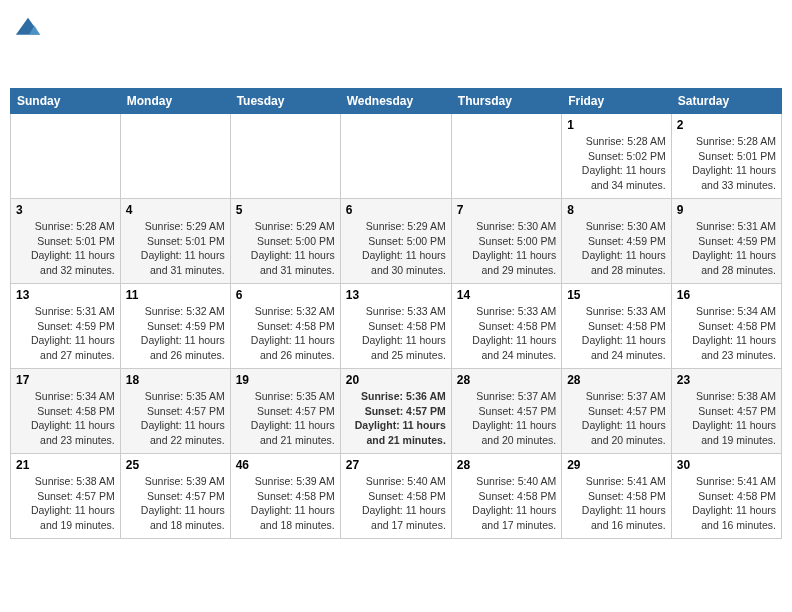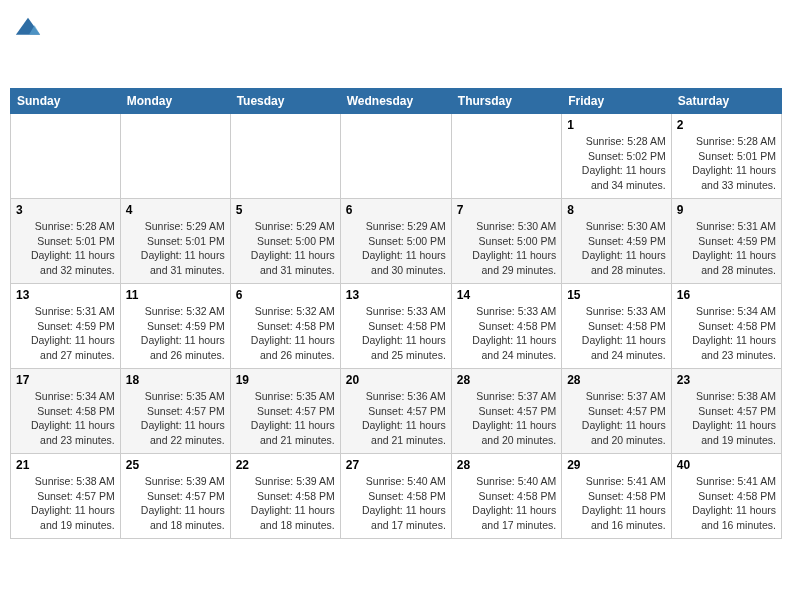--- a/index.html
+++ b/index.html
@@ -255,21 +255,21 @@
 Daylight: 11 hours and 22 minutes.</div>
         </td>
         <td>
           <span class="day-num">19</span>
           <div class="day-info" style="white-space: pre-line;">Sunrise: 5:35 AM
 Sunset: 4:57 PM
 Daylight: 11 hours and 21 minutes.</div>
         </td>
         <td>
           <span class="day-num">20</span>
-          <div class="day-info" style="white-space: pre-line;">Sunrise: 5:36 AM
+          <div class="day-info" style="white-space: pre-line; font-weight: bold;">Sunrise: 5:36 AM
 Sunset: 4:57 PM
 Daylight: 11 hours and 21 minutes.</div>
         </td>
         <td>
           <span class="day-num">28</span>
           <div class="day-info" style="white-space: pre-line;">Sunrise: 5:37 AM
 Sunset: 4:57 PM
 Daylight: 11 hours and 20 minutes.</div>
         </td>
         <td>
@@ -292,21 +292,21 @@
 Sunset: 4:57 PM
 Daylight: 11 hours and 19 minutes.</div>
         </td>
         <td>
           <span class="day-num">25</span>
           <div class="day-info" style="white-space: pre-line;">Sunrise: 5:39 AM
 Sunset: 4:57 PM
 Daylight: 11 hours and 18 minutes.</div>
         </td>
         <td>
-          <span class="day-num">22</span>
+          <span class="day-num">46</span>
           <div class="day-info" style="white-space: pre-line;">Sunrise: 5:39 AM
 Sunset: 4:58 PM
 Daylight: 11 hours and 18 minutes.</div>
         </td>
         <td>
           <span class="day-num">27</span>
           <div class="day-info" style="white-space: pre-line;">Sunrise: 5:40 AM
 Sunset: 4:58 PM
 Daylight: 11 hours and 17 minutes.</div>
         </td>
@@ -316,20 +316,20 @@
 Sunset: 4:58 PM
 Daylight: 11 hours and 17 minutes.</div>
         </td>
         <td>
           <span class="day-num">29</span>
           <div class="day-info" style="white-space: pre-line;">Sunrise: 5:41 AM
 Sunset: 4:58 PM
 Daylight: 11 hours and 16 minutes.</div>
         </td>
         <td>
-          <span class="day-num">40</span>
+          <span class="day-num">30</span>
           <div class="day-info" style="white-space: pre-line;">Sunrise: 5:41 AM
 Sunset: 4:58 PM
 Daylight: 11 hours and 16 minutes.</div>
         </td>
       </tr>
     </tbody>
 </table>
 
 </body></html>

